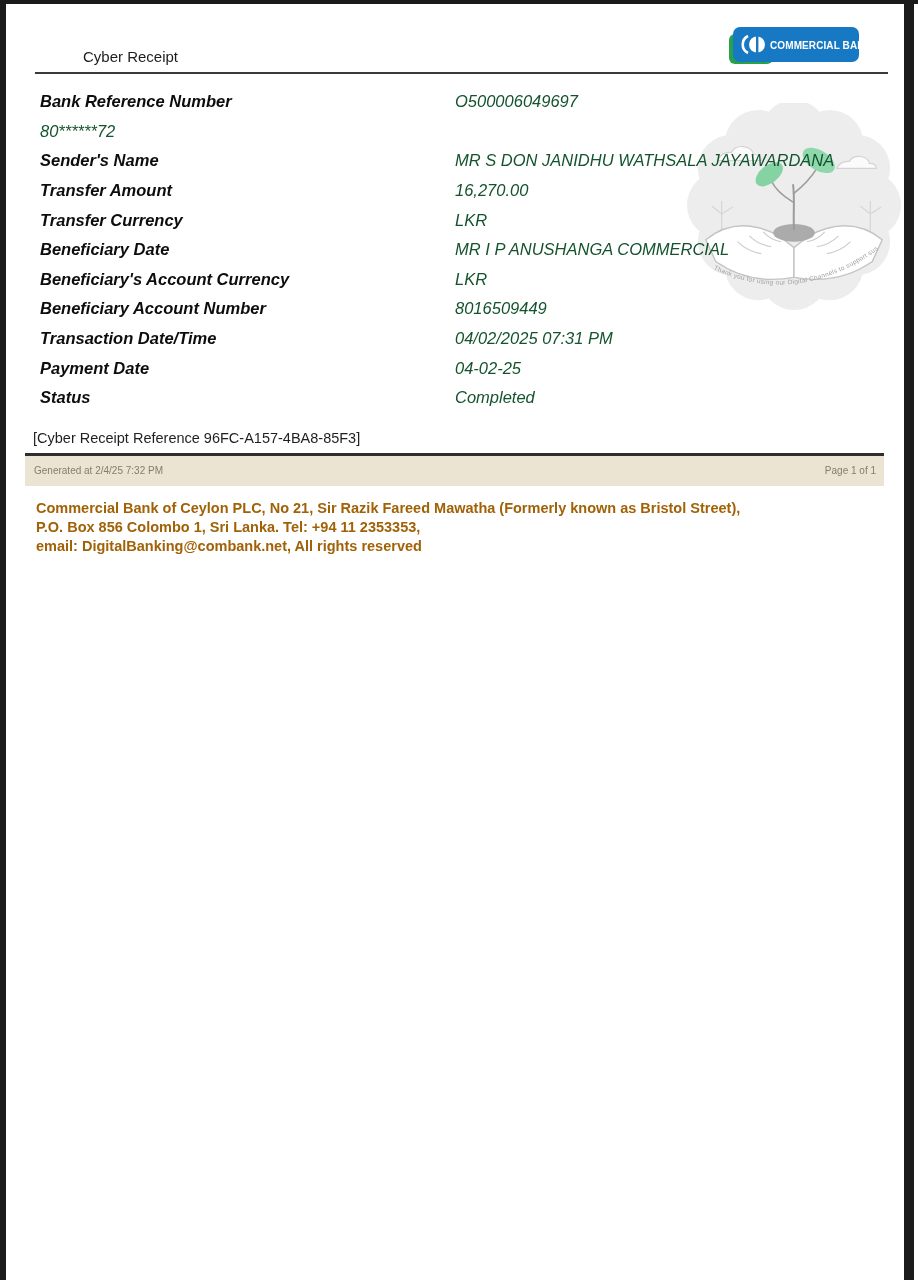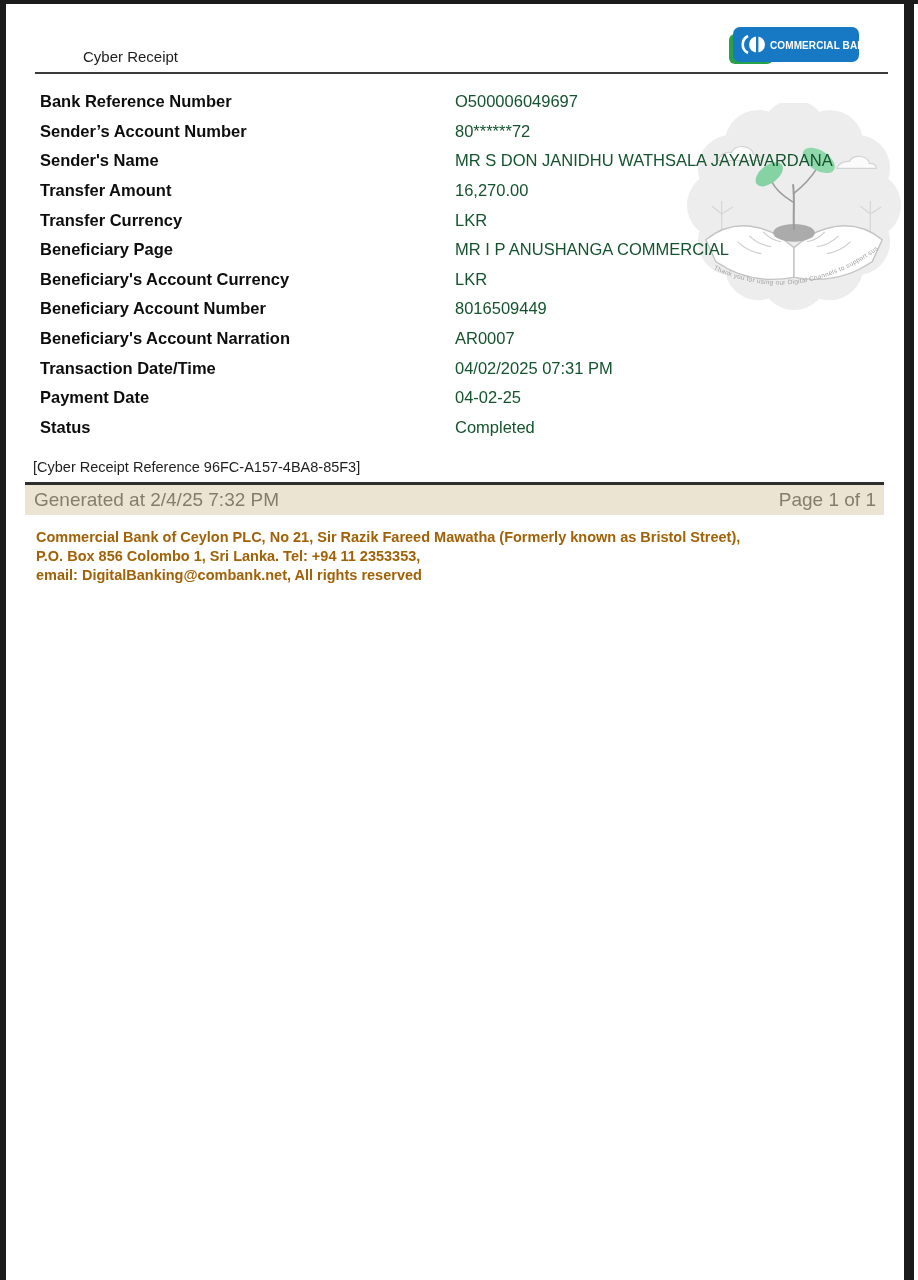--- a/index.html
+++ b/index.html
@@ -15,31 +15,31 @@
   .content { position:relative; z-index:2; }
 
   
   .header { position:relative; height:74px; margin:0 30px 0 35px; border-bottom:2px solid #3a3a3a; }
   .doc-type { position:absolute; left:48px; bottom:7px; font-size:15px; color:#1c1c1c;margin-top:32px; }
   .page-title { position:absolute; left:0; right:60px; bottom:3px; text-align:center;
                 font-size:26px; font-weight:bold; color:#0c0c0c; letter-spacing:-0.3px; }
   .logo { position:absolute; right:28px; bottom:5px; width:132px; height:42px; }
 
   
-  .fields { margin:13px 0 0 40px; }
+  .fields { margin:13px 0 0 40px;font-style:italic; }
   .row { display:flex; align-items:center; height:29.6px; }
   .row .lbl { width:415px; font-weight:bold; font-size:16.5px; color:#0d0d0d; }
   .row .val { font-size:16.5px; color:#14532d; }
 
   .reference { margin:17px 0 0 33px; font-size:14.5px; color:#1f1f1f; }
 
   .meta-bar { margin:7px 0 0 25px; width:859px; height:33px; background:#ebe4d2;
               border-top:3px solid #2e2e2e; display:flex; align-items:center;
               justify-content:space-between; padding:0 8px 0 9px;
-              font-size:19px; color:#867d69; }
+              font-size:10px; color:#867d69; }
 
   .footer { margin:13px 30px 0 36px; font-size:14.5px; font-weight:bold;
             line-height:19px; color:#a16207; }
 
   
   .watermark { position:absolute; left:680px; top:103px; width:228px; height:218px; z-index:1; }
 </style>
 </head>
 <body>
 
@@ -122,50 +122,45 @@
         <text x="42" y="23.5" font-size="10" font-weight="bold" fill="#ffffff" letter-spacing="0.1">COMMERCIAL BANK</text>
       </svg>
     </div>
 
     <div class="fields">
       <div class="row">
         <span class="lbl">Bank Reference Number</span>
         <span class="val">O500006049697</span>
       </div>
       <div class="row">
-        <span class="lbl">Sender’s Account Number</span>
         <span class="val">80******72</span>
       </div>
       <div class="row">
         <span class="lbl">Sender's Name</span>
         <span class="val">MR S DON JANIDHU WATHSALA JAYAWARDANA</span>
       </div>
       <div class="row">
         <span class="lbl">Transfer Amount</span>
         <span class="val">16,270.00</span>
       </div>
       <div class="row">
         <span class="lbl">Transfer Currency</span>
         <span class="val">LKR</span>
       </div>
       <div class="row">
-        <span class="lbl">Beneficiary Page</span>
+        <span class="lbl">Beneficiary Date</span>
         <span class="val">MR I P ANUSHANGA COMMERCIAL</span>
       </div>
       <div class="row">
         <span class="lbl">Beneficiary's Account Currency</span>
         <span class="val">LKR</span>
       </div>
       <div class="row">
         <span class="lbl">Beneficiary Account Number</span>
         <span class="val">8016509449</span>
-      </div>
-      <div class="row">
-        <span class="lbl">Beneficiary's Account Narration</span>
-        <span class="val">AR0007</span>
       </div>
       <div class="row">
         <span class="lbl">Transaction Date/Time</span>
         <span class="val">04/02/2025 07:31 PM</span>
       </div>
       <div class="row">
         <span class="lbl">Payment Date</span>
         <span class="val">04-02-25</span>
       </div>
       <div class="row">

